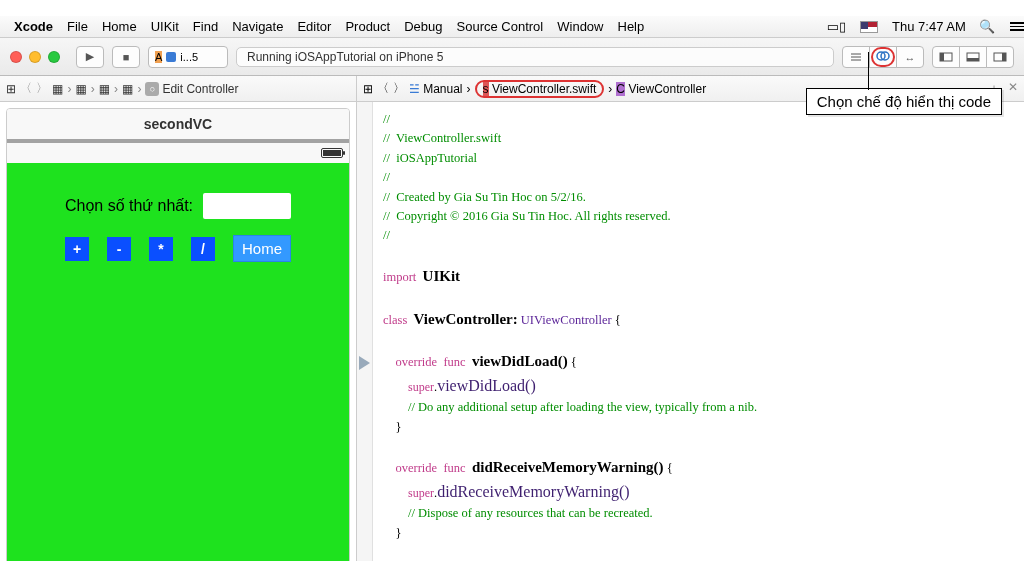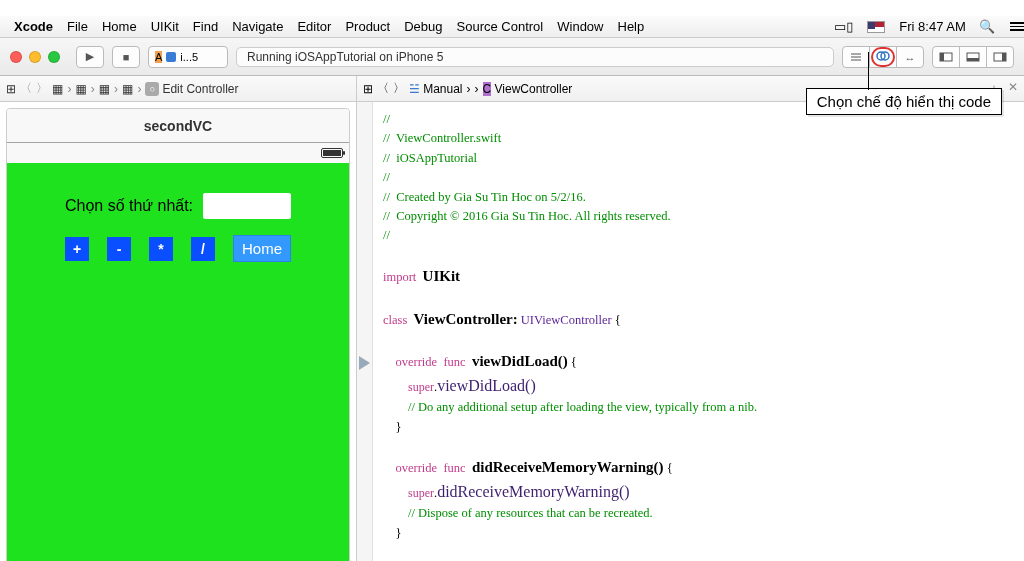--- a/index.html
+++ b/index.html
@@ -39,21 +39,21 @@
 .icon-orange{background:#f0a050}.icon-red{background:#d55}.icon-purple{background:#b070d0}
 .red-oval { border:2px solid #d33; border-radius:11px; padding:0 6px; }
 
 
 .main { display:flex; height: calc(561px - 22px - 38px - 26px); }
 .left-pane { width: 357px; border-right:1px solid #ccc; display:flex; flex-direction:column; }
 .ib-canvas { flex:1; padding:6px; background:#fff; overflow:hidden; }
 
 
 .phone-shell { border:1px solid #ccc; border-radius:4px; height:100%; display:flex; flex-direction:column; overflow:hidden; }
-.phone-header { height:34px; background:#f8f8f8; border-bottom:1px solid #a3a3a3; display:flex; align-items:center; justify-content:center; font-weight:600; font-size:14px; color:#333; }
+.phone-header { height:34px; background:#f8f8f8; border-bottom:4px solid #a3a3a3; display:flex; align-items:center; justify-content:center; font-weight:600; font-size:14px; color:#333; }
 .phone-status { height:20px; background:#f8f8f8; display:flex; justify-content:flex-end; align-items:center; padding:0 6px; }
 .batt { width:22px; height:10px; border:1px solid #333; border-radius:2px; position:relative; }
 .batt::after{content:"";position:absolute;right:-3px;top:2px;width:2px;height:4px;background:#333;border-radius:1px;}
 .batt::before{content:"";position:absolute;left:1px;top:1px;width:18px;height:6px;background:#333;}
 .green-body { flex:1; background:#1ee21e; padding:30px 20px 20px; }
 .form-row { display:flex; align-items:center; justify-content:center; gap:10px; margin-bottom:14px; }
 .form-row label { font-size:16px; color:#000; text-align:right; }
 .form-row .field { width:88px; height:26px; background:#fff; border:none; border-radius:2px; }
 .btn-row { display:flex; justify-content:center; gap:18px; margin-top:16px; align-items:center; }
 .calc-btn { width:24px; height:24px; background:#0a4fff; color:#fff; display:flex; align-items:center; justify-content:center; font-weight:bold; font-size:14px; }
@@ -95,21 +95,21 @@
   <span class="item">Editor</span>
   <span class="item">Product</span>
   <span class="item">Debug</span>
   <span class="item">Source Control</span>
   <span class="item">Window</span>
   <span class="item">Help</span>
   <span class="spacer"></span>
   <div class="right">
     <span>▭▯</span>
     <span class="flag"></span>
-    <span class="item">Fri 8:47 AM</span>
+    <span class="item">Thu 7:47 AM</span>
     <span style="font-size:13px;">🔍</span>
     <span class="hamb">
         <span></span>
         <span></span>
         <span></span>
       </span>
   </div>
 </div>
 
 <div class="toolbar">
@@ -186,20 +186,24 @@
 
 <div class="editor-jump" style="margin-left:357px;">
   <span>⊞</span>
   <span class="chev">〈</span>
   <span class="chev">〉</span>
   <span class="seg">
     <span style="color:#3a7bd5">☱</span>
     <span>Manual</span>
   </span>
   <span class="chev">›</span>
+  <span class="seg red-oval">
+    <span class="icon-sq icon-red">s</span>
+    <span>ViewController.swift</span>
+  </span>
   <span class="chev">›</span>
   <span class="seg">
     <span class="icon-sq icon-purple">C</span>
     <span>ViewController</span>
   </span>
   <div class="jump-right">
     <span>＋</span>
     <span>✕</span>
   </div>
 </div>

